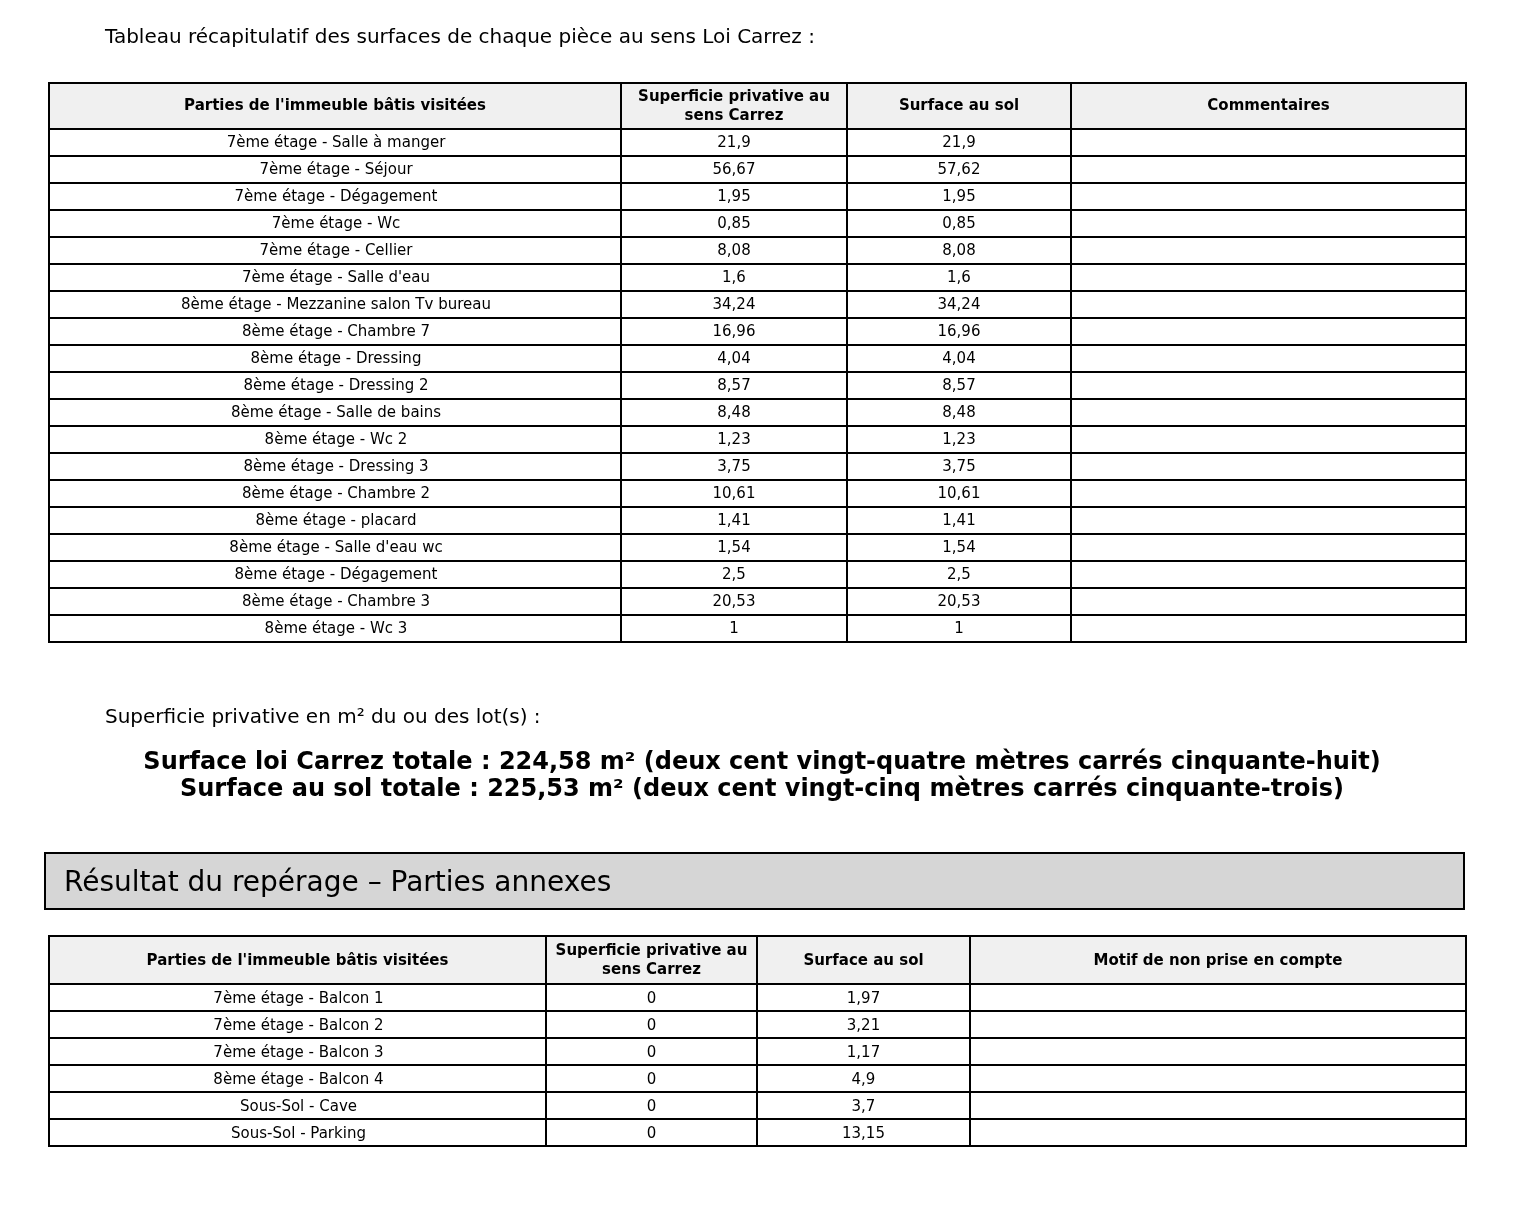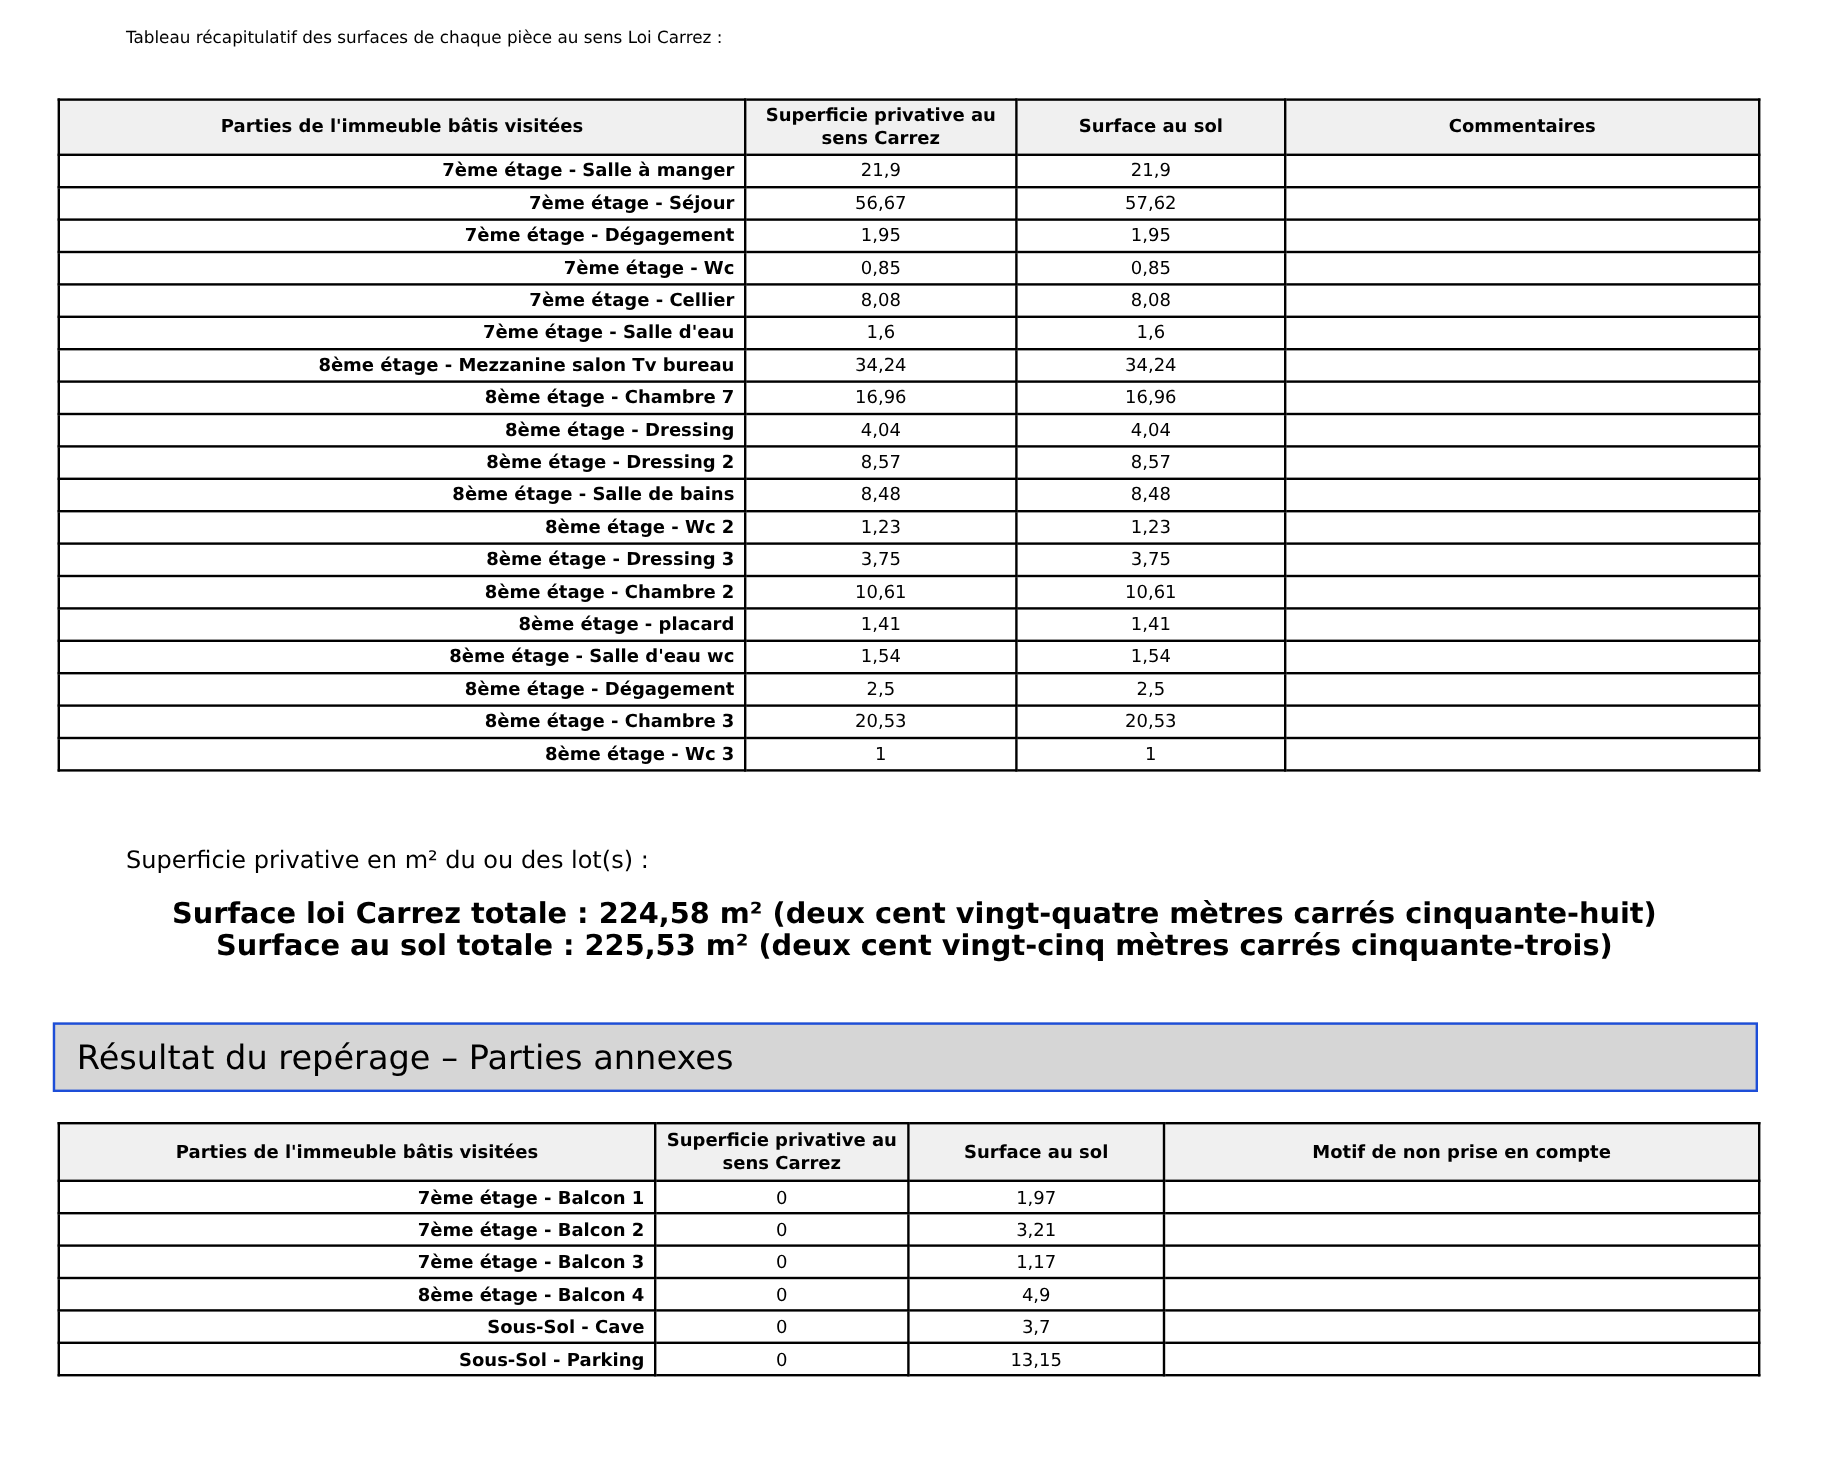--- a/index.html
+++ b/index.html
@@ -7,21 +7,21 @@
   body {
     width: 1524px; height: 1214px;
     font-family: "DejaVu Sans", "Liberation Sans", sans-serif;
     color: #000;
     position: relative;
   }
   .doc { position: relative; width: 1524px; height: 1214px; background: #fff; overflow: hidden; }
 
   .title {
     position: absolute; left: 105px; top: 24px;
-    font-size: 14px; color: #000;
+    font-size: 20px; color: #000;
   }
 
   table.tbl {
     position: absolute; left: 48px;
     border-collapse: collapse;
     table-layout: fixed;
     width: 1417px;
     font-size: 15px;
   }
   table.tbl th, table.tbl td {
@@ -32,42 +32,42 @@
   table.tbl th {
     background: #f0f0f0;
     font-weight: bold;
     text-align: center;
     font-size: 15px;
     padding: 3px 6px;
     white-space: normal;
     line-height: 1.25;
   }
   table.tbl td { height: 27px; padding: 1px 8px; }
-  table.tbl td.cell-left { text-align: right; padding-left: 10px; font-weight: bold; }
+  table.tbl td.cell-left { text-align: center; padding-left: 10px; }
   table.tbl td.cell-center { text-align: center; }
 
   table.main-table { top: 82px; }
   table.main-table thead th { height: 44px; }
   table.annex-table { top: 935px; }
   table.annex-table thead th { height: 48px; }
 
   .note {
     position: absolute; left: 105px; top: 704px;
     font-size: 20px;
   }
   .totals {
     position: absolute; left: 0; top: 748px; width: 1524px;
     text-align: center; font-weight: bold; font-size: 24px;
     line-height: 27px;
   }
   .banner {
     position: absolute; left: 44px; top: 852px;
     width: 1421px; height: 58px;
     background: #d6d6d6;
-    border: 2px solid #1d4ed8;
+    border: 2px solid #000000;
     display: flex; align-items: center;
     padding-left: 18px;
     font-size: 28px;
     color: #000;
   }
 </style>
 </head>
 <body>
 
 <div class="doc">

